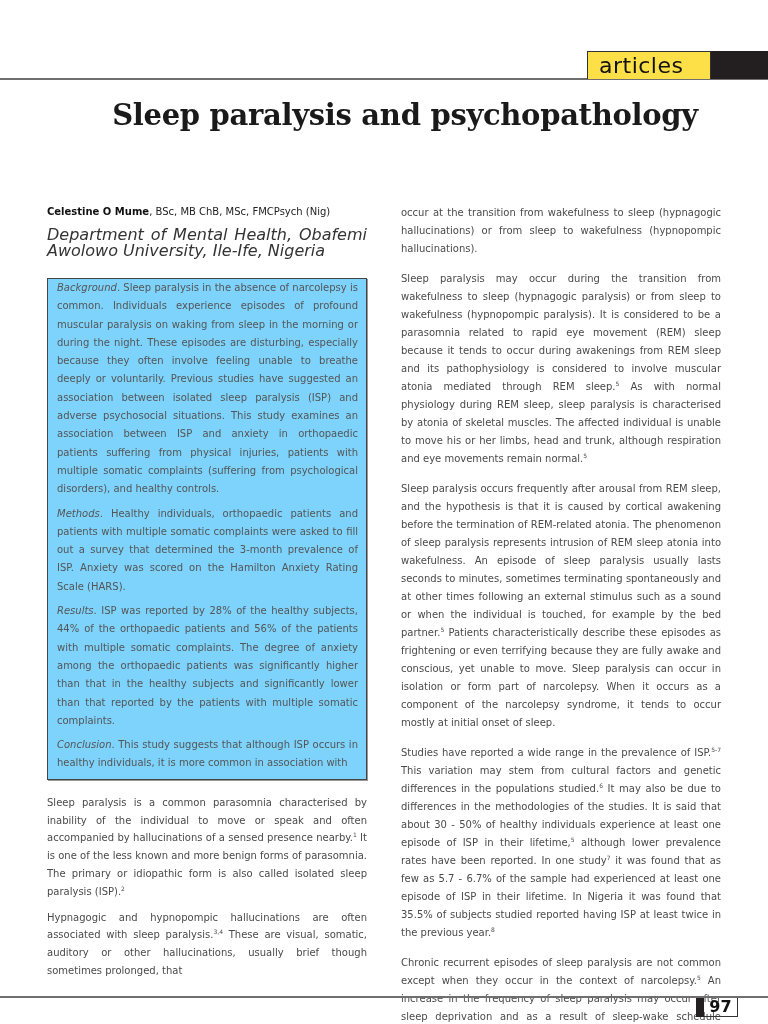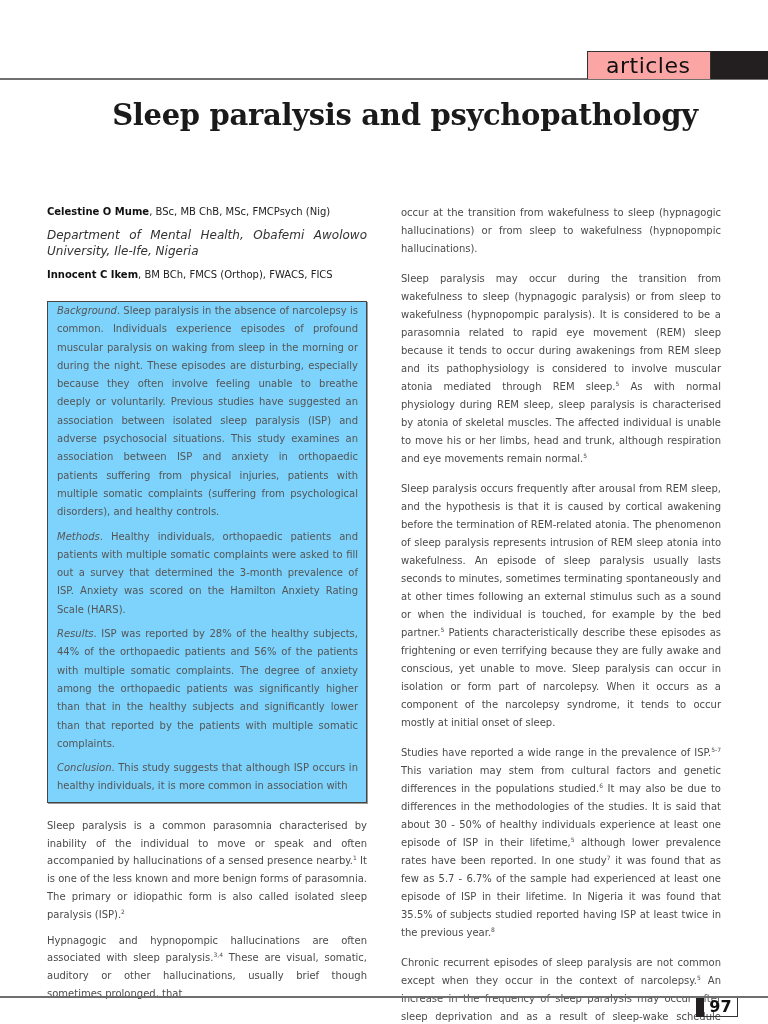--- a/index.html
+++ b/index.html
@@ -8,22 +8,22 @@
     background: #ffffff; color: #3a3a3a;
     font-family: "DejaVu Sans", sans-serif;
   }
   
   .top-rule {
     position: absolute; left: 0; top: 78px; width: 768px; height: 2px;
     background: #6f6f6f;
   }
   .section-tab {
     position: absolute; left: 587px; top: 51px; width: 124px; height: 28px;
-    border: 1px solid #333; border-bottom: none; background: #fca5a5;
-    box-sizing: border-box; padding-left: 18px;
+    border: 1px solid #333; border-bottom: none; background: #fde047;
+    box-sizing: border-box; padding-left: 11px;
     font-family: "DejaVu Sans", sans-serif; font-size: 22px; line-height: 28px;
     color: #111; letter-spacing: 0.5px;
   }
   .section-tab-block {
     position: absolute; left: 711px; top: 51px; width: 57px; height: 28px;
     background: #231f20;
   }
   .title {
     position: absolute; left: 0; top: 98px; width: 768px; text-align: center;
     font-family: "DejaVu Serif", serif; font-weight: bold;
@@ -32,21 +32,21 @@
   
   .col {
     position: absolute; top: 204px; width: 320px;
     font-size: 10px; line-height: 17.8px; color: #4a4a4a;
   }
   .col-left { left: 47px; }
   .col-right { left: 401px; width: 320px; }
   .col p { margin: 0 0 8px 0; text-align: justify; }
   .author { margin: 0; color: #222; font-size: 10px; line-height: 15px; }
   .author b { color: #111; }
-  .affil { margin: 2px 0 9px 0; font-style: italic; color: #333; font-size: 12px; line-height: 16px; text-align: justify; }
+  .affil { margin: 2px 0 9px 0; font-style: italic; color: #333; font-size: 16px; line-height: 16px; text-align: justify; }
   .abstract {
     margin-top: 19px; border: 1.5px solid #444; background: #7dd3fc;
     padding: 0 8px 0 9px; box-sizing: border-box; width: 320px;
     box-shadow: 1px 1px 0 #999;
   }
   .abstract p { margin: 0; padding: 0 0 6px 0; text-align: justify; line-height: 18.3px; color: #555; }
   .abstract p em { font-style: italic; }
   .body-left { margin-top: 14px; }
   .col-right p { line-height: 18px; margin-bottom: 12px; }
   sup { font-size: 6px; vertical-align: 4px; line-height: 0; }
@@ -73,21 +73,20 @@
 <body>
 
 <div class="top-rule"></div>
 <div class="section-tab">articles</div>
 <div class="section-tab-block"></div>
 <h1 class="title">Sleep paralysis and psychopathology</h1>
 
 <div class="col col-left">
   <p class="author"><b>Celestine O Mume</b><span>, BSc, MB ChB, MSc, FMCPsych (Nig)</span></p>
   <p class="affil">Department of Mental Health, Obafemi Awolowo University, Ile-Ife, Nigeria</p>
-  <p class="author"><b>Innocent C Ikem</b><span>, BM BCh, FMCS (Orthop), FWACS, FICS</span></p>
 
   <div class="abstract">
     <p><em>Background</em><span>. Sleep paralysis in the absence of narcolepsy is common. Individuals experience episodes of profound muscular paralysis on waking from sleep in the morning or during the night. These episodes are disturbing, especially because they often involve feeling unable to breathe deeply or voluntarily. Previous studies have suggested an association between isolated sleep paralysis (ISP) and adverse psychosocial situations. This study examines an association between ISP and anxiety in orthopaedic patients suffering from physical injuries, patients with multiple somatic complaints (suffering from psychological disorders), and healthy controls.</span></p>
     <p><em>Methods</em><span>. Healthy individuals, orthopaedic patients and patients with multiple somatic complaints were asked to fill out a survey that determined the 3-month prevalence of ISP. Anxiety was scored on the Hamilton Anxiety Rating Scale (HARS).</span></p>
     <p><em>Results</em><span>. ISP was reported by 28% of the healthy subjects, 44% of the orthopaedic patients and 56% of the patients with multiple somatic complaints. The degree of anxiety among the orthopaedic patients was significantly higher than that in the healthy subjects and significantly lower than that reported by the patients with multiple somatic complaints.</span></p>
     <p><em>Conclusion</em><span>. This study suggests that although ISP occurs in healthy individuals, it is more common in association with</span></p>
   </div>
 
   <div class="body-left">
     <p><span>Sleep paralysis is a common parasomnia characterised by inability of the individual to move or speak and often accompanied by hallucinations of a sensed presence nearby.</span><sup>1</sup><span> It is one of the less known and more benign forms of parasomnia. The primary or idiopathic form is also called isolated sleep paralysis (ISP).</span><sup>2</sup></p>

